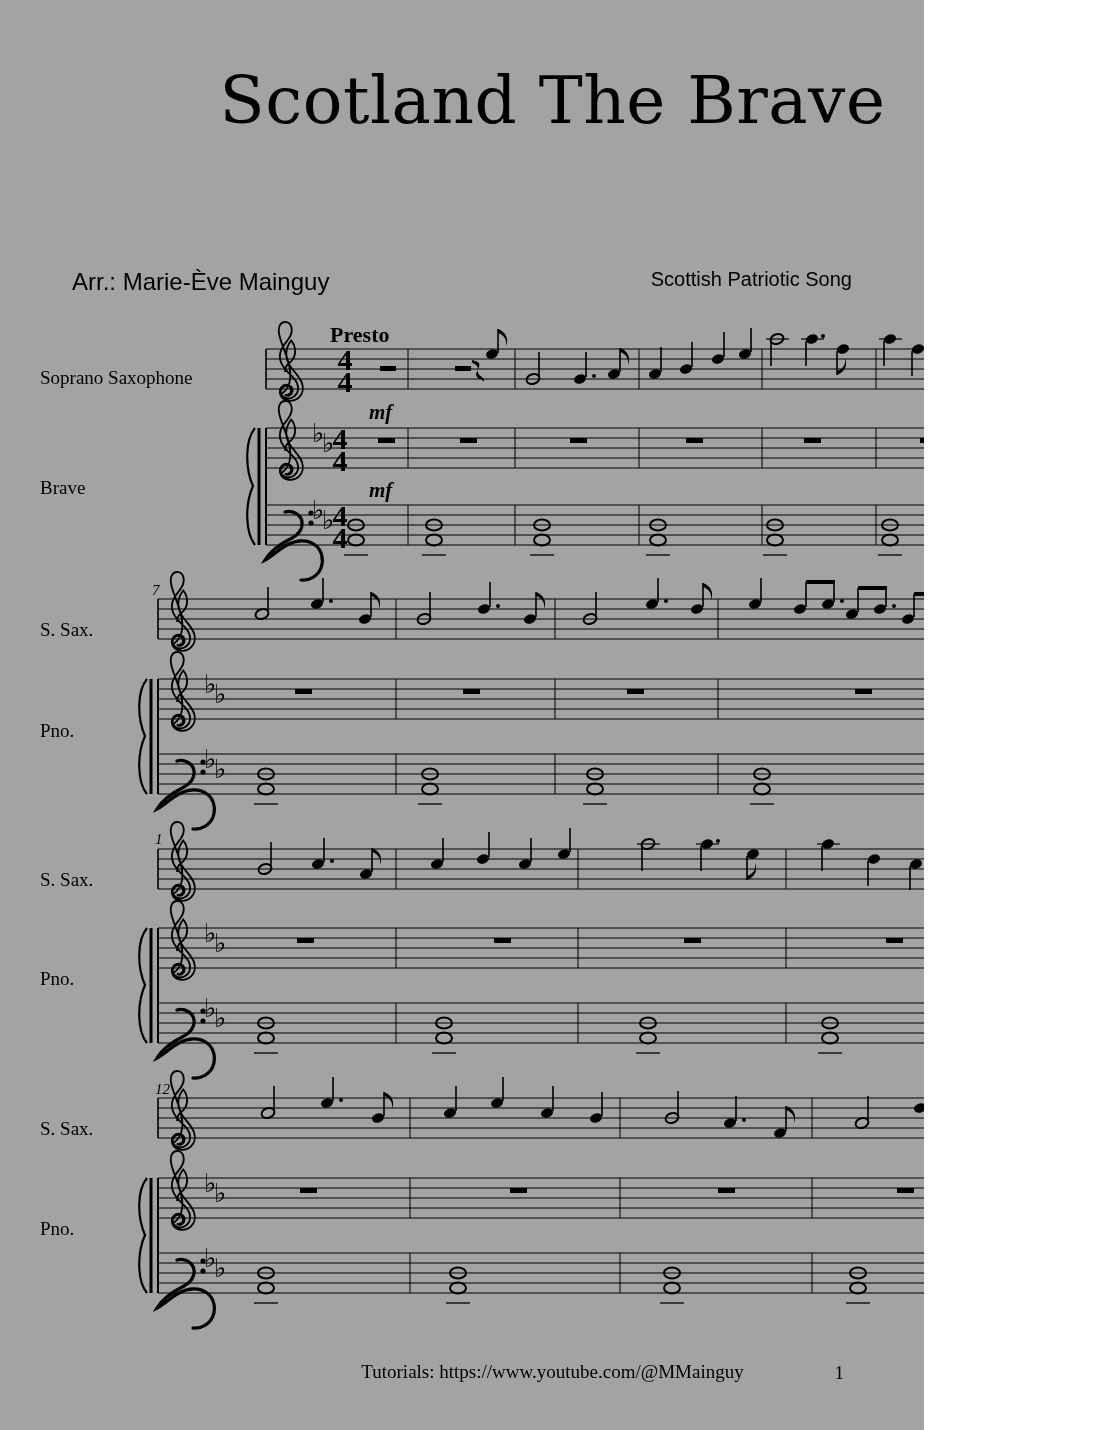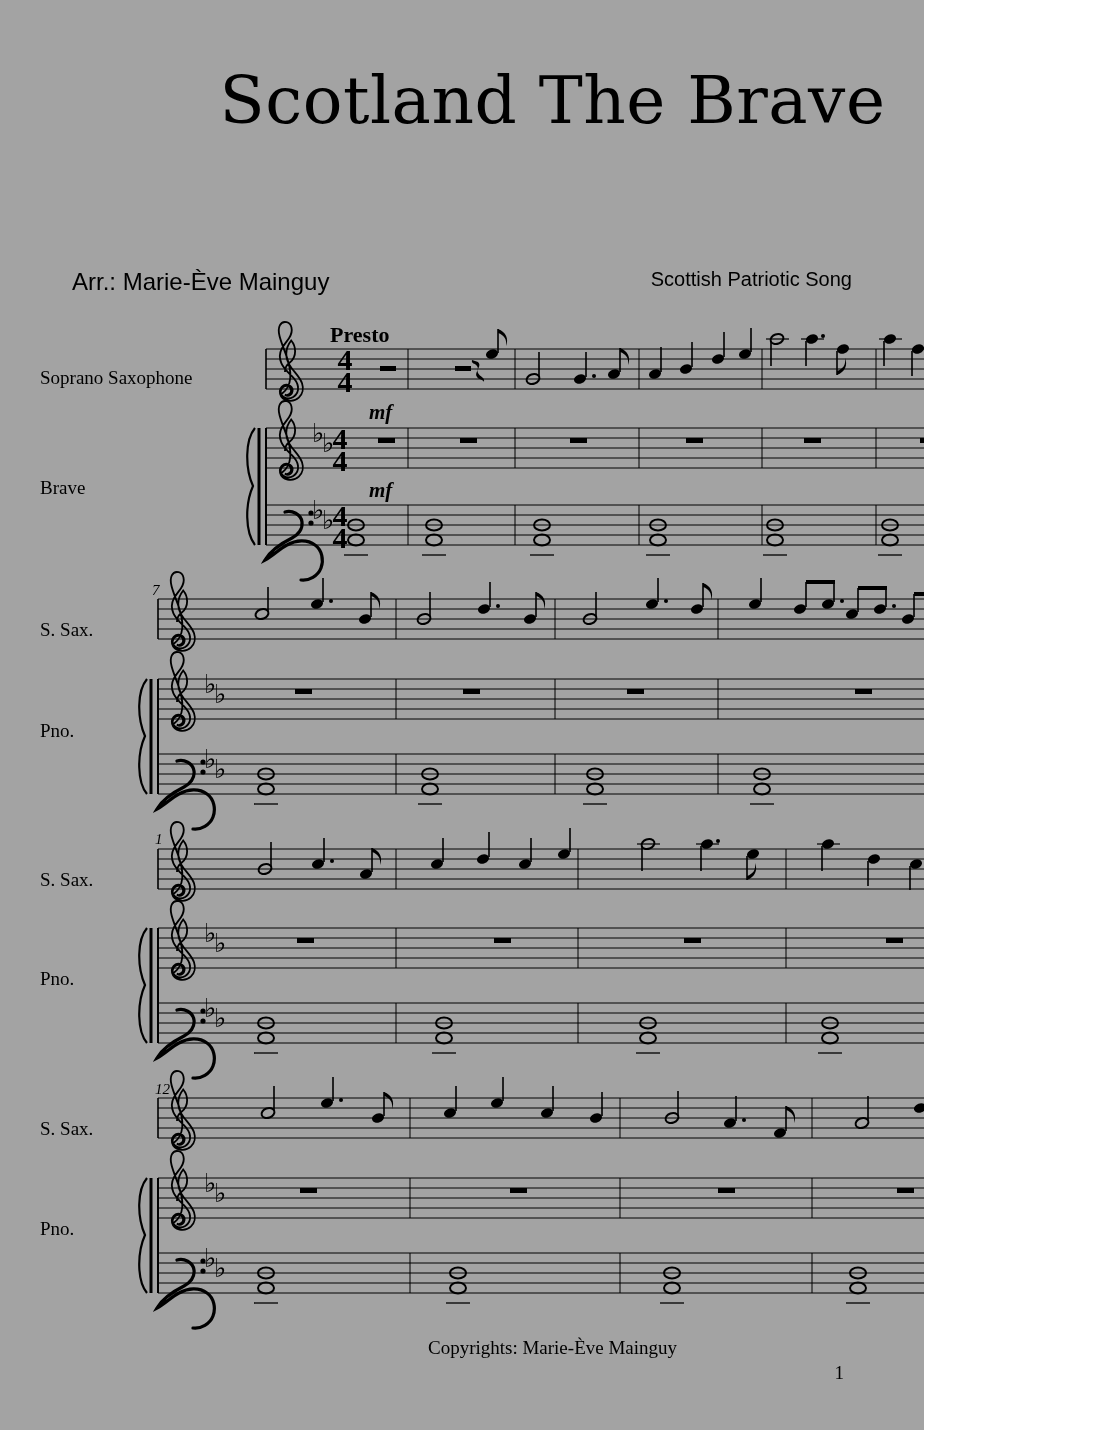--- a/index.html
+++ b/index.html
@@ -124,21 +124,21 @@
   <div class="inst-label" style="top:720px; left:40px; width:85px;">Pno.</div>
 
   <div class="measure-num" style="top:831px; left:155px;">1</div>
   <div class="inst-label" style="top:869px; left:40px; width:85px;">S. Sax.</div>
   <div class="inst-label" style="top:968px; left:40px; width:85px;">Pno.</div>
 
   <div class="measure-num" style="top:1081px; left:155px;">12</div>
   <div class="inst-label" style="top:1118px; left:40px; width:85px;">S. Sax.</div>
   <div class="inst-label" style="top:1218px; left:40px; width:85px;">Pno.</div>
 
-  <div class="footer l1">Copyrights: Marie-Ève Mainguy</div>
+  <div class="footer l2">Tutorials: https://www.youtube.com/@MMainguy</div>
   <div class="pagenum">1</div>
 
   <svg class="score" viewBox="0 0 1105 1430" xmlns="http://www.w3.org/2000/svg">
     <defs>
       <g id="gclef">
         <path d="M0,0 c-0.2,-3.2 1.6,-6.4 4.2,-8.3 c3.0,-2.3 4.6,-6.0 4.6,-9.7 c0,-3.4 -1.2,-6.8 -3.4,-9.4 c-2.6,3.3 -4.3,7.3 -4.3,11.5 c0,4.6 1.9,9.0 4.7,12.6 c3.2,4.2 7.2,8.0 9.0,13.1 c1.5,4.3 0.6,9.4 -2.8,12.5 c-2.6,2.4 -6.4,3.2 -9.8,2.5 c-3.0,-0.6 -5.7,-2.8 -6.5,-5.8 c-0.8,-2.8 0.5,-6.1 3.1,-7.4 c2.3,-1.2 5.4,-0.6 6.9,1.5 c1.5,2.0 1.1,5.1 -0.9,6.6 c-1.4,1.1 -3.5,1.1 -4.9,0.0 c1.9,0.9 4.3,-0.1 5.1,-2.0 c0.9,-2.0 -0.2,-4.5 -2.3,-5.3 c-2.2,-0.9 -4.9,0.3 -5.9,2.5 c-1.1,2.3 -0.3,5.2 1.8,6.7 c2.5,1.8 6.0,1.7 8.6,0.1 c3.0,-1.8 4.5,-5.5 4.1,-8.9 c-0.4,-3.7 -2.9,-6.8 -5.5,-9.4 c-3.3,-3.3 -7.0,-6.5 -8.9,-10.9 c-1.8,-4.1 -1.7,-9.0 0.4,-13.0 c1.7,-3.3 4.3,-6.0 6.3,-9.1 c1.7,-2.7 2.8,-6.0 2.0,-9.2 c-0.5,-2.1 -2.1,-4.0 -4.2,-4.5 c-2.3,-0.6 -4.8,0.6 -5.9,2.7 c-1.5,2.9 -1.0,6.4 -0.2,9.5 c1.5,5.9 4.0,11.5 6.0,17.3 c2.1,6.1 3.9,12.5 3.3,19.0 c-0.5,5.3 -3.0,10.5 -7.3,13.7" fill="none" stroke="#000" stroke-width="1.6"></path>
       </g>
     </defs>
 
     <g class="stafflines" stroke="#000" stroke-width="1">

